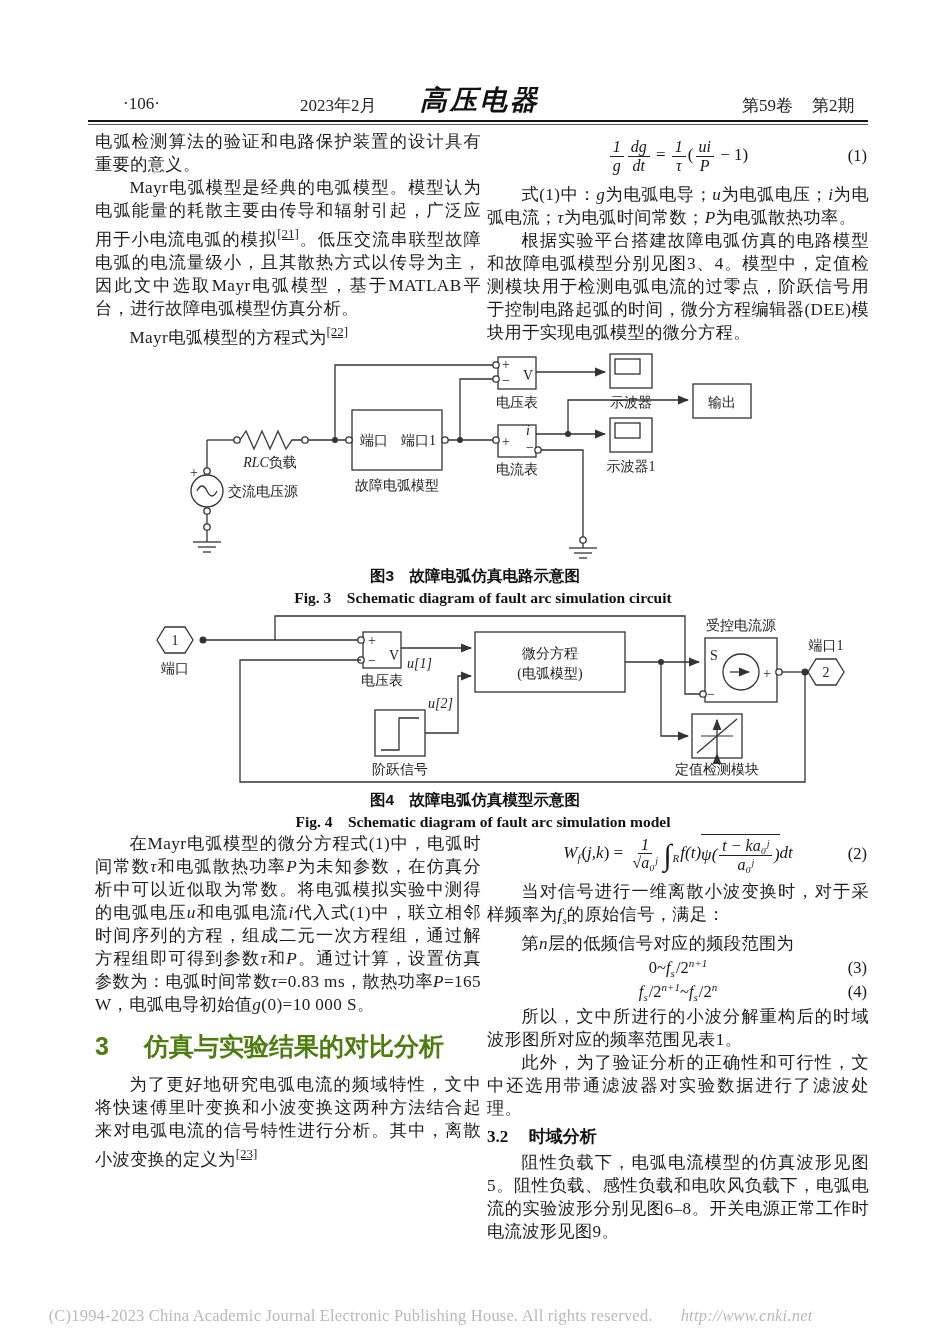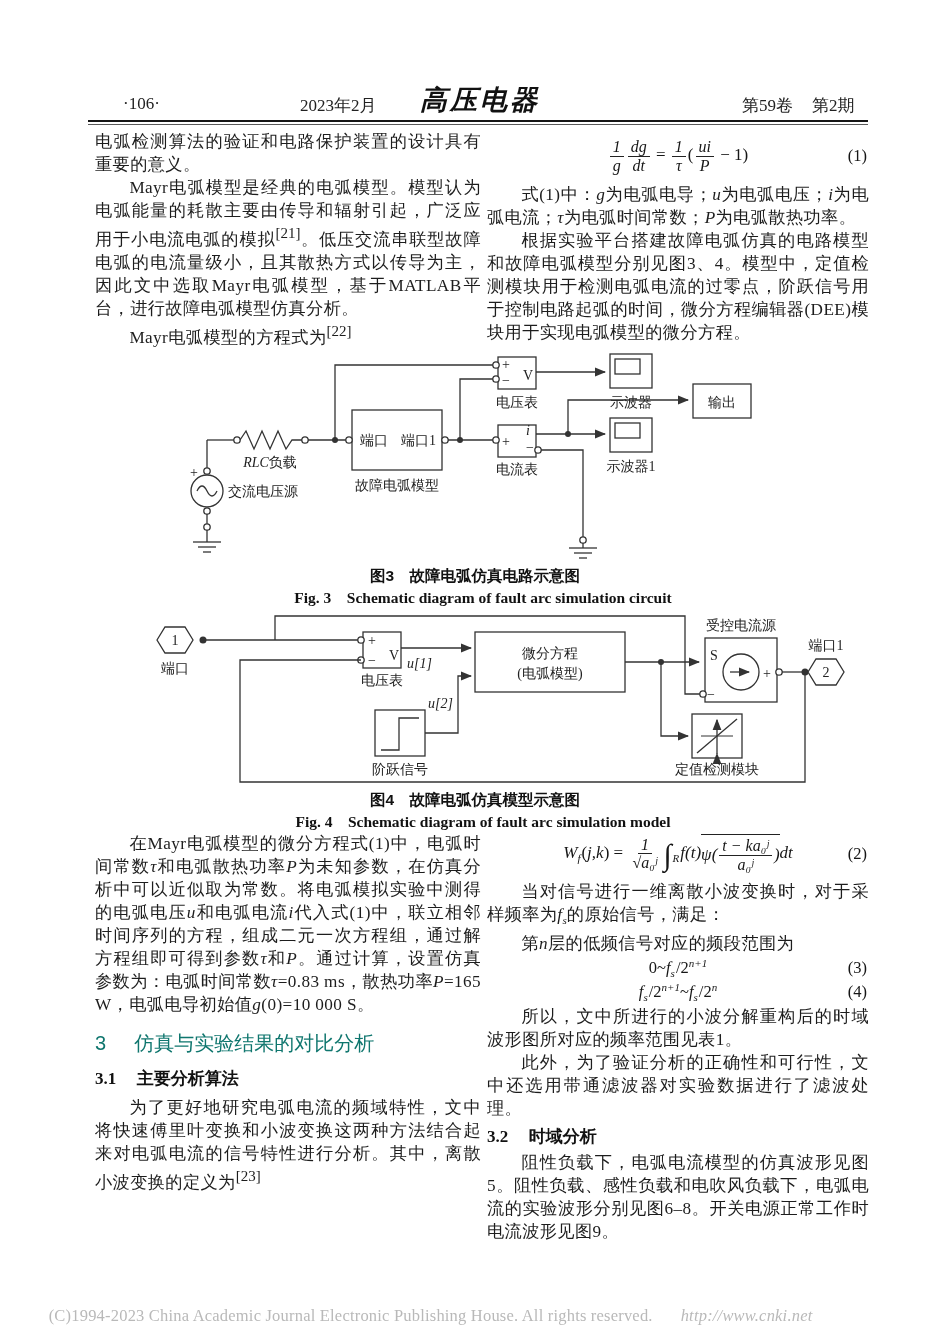--- a/index.html
+++ b/index.html
@@ -11,25 +11,25 @@
   .abs{position:absolute;}
   
   .hdr-text{font-size:17px;color:#222;}
   .logo{font-size:27px;font-weight:bold;font-style:italic;letter-spacing:3px;color:#111;}
   .rule{border-top:2.4px solid #161616;border-bottom:1px solid #5a5a5a;height:2px;}
   
   .col{width:386px;}
   .para{font-size:17.2px;line-height:23px;text-align:justify;text-indent:2em;
         letter-spacing:0.4px;color:#1d1d1d;margin:0;}
   .noindent{text-indent:0;}
-  .refsup{font-size:15px;vertical-align:super;letter-spacing:0;}
+  .refsup{font-size:13px;vertical-align:super;letter-spacing:0;text-decoration:underline;}
   .refsub{font-size:11px;vertical-align:sub;letter-spacing:0;}
   .it{font-style:italic;}
-  h2.sec{font-family:"Liberation Sans","DejaVu Sans",sans-serif;font-size:20px;
-         font-weight:normal;color:#0f766e;margin:14px 0 10px 0;}
+  h2.sec{font-family:"Liberation Sans","DejaVu Sans",sans-serif;font-size:25px;
+         font-weight:bold;color:#4d7c0f;margin:14px 0 10px 0;}
   h2.sec .num{margin-right:1.4em;}
   h3.sec{font-family:"Liberation Sans","DejaVu Sans",sans-serif;font-size:17px;
          font-weight:bold;color:#111;margin:8px 0 6px 0;}
   h3.sec .num{font-family:"Liberation Serif",serif;font-weight:bold;margin-right:1.2em;}
   
   .equation{position:relative;text-align:center;font-size:17px;margin:6px 0 8px 0;
             font-family:"Liberation Serif",serif;color:#161616;}
   .equation .tag{position:absolute;right:2px;top:50%;transform:translateY(-50%);
                  font-size:16.5px;font-style:normal;}
   .frac{display:inline-flex;flex-direction:column;align-items:center;
@@ -262,23 +262,20 @@
   <text x="572" y="164" text-anchor="middle">定值检测模块</text>
 </svg>
 <div class="abs cap-zh" style="top:790px;">图4　故障电弧仿真模型示意图</div>
 <div class="abs cap-en" style="top:812px;">Fig. 4　Schematic diagram of fault arc simulation model</div>
 
 <div class="abs col" style="left:95px;top:832px;">
   <p class="para"><span>在Mayr电弧模型的微分方程式(1)中，电弧时间常数</span><span class="it">τ</span><span>和电弧散热功率</span><span class="it">P</span><span>为未知参数，在仿真分析中可以近似取为常数。将电弧模拟实验中测得的电弧电压</span><span class="it">u</span><span>和电弧电流</span><span class="it">i</span><span>代入式(1)中，联立相邻时间序列的方程，组成二元一次方程组，通过解方程组即可得到参数</span><span class="it">τ</span><span>和</span><span class="it">P</span><span>。通过计算，设置仿真参数为：电弧时间常数</span><span class="it">τ</span><span>=0.83 ms，散热功率</span><span class="it">P</span><span>=165 W，电弧电导初始值</span><span class="it">g</span><span>(0)=10 000 S。</span></p>
   <h2 class="sec">
     <span class="num">3</span><span>仿真与实验结果的对比分析</span>
   </h2>
-  <h3 class="sec">
-    <span class="num">3.1</span><span>主要分析算法</span>
-  </h3>
   <p class="para"><span>为了更好地研究电弧电流的频域特性，文中将快速傅里叶变换和小波变换这两种方法结合起来对电弧电流的信号特性进行分析。其中，离散小波变换的定义为</span><span class="refsup">[23]</span></p>
 </div>
 
 <div class="abs col" style="left:487px;top:832px;width:382px;">
   <div class="equation" style="margin:2px 0 6px 0;">
     <span><span class="tx it">W</span><span class="sb it">f</span><span class="tx">(</span><span class="tx it">j,k</span><span class="tx">) = </span><span class="frac it">
           <span class="fn">1</span>
           <span class="fd">√a₀ʲ</span>
         </span><span class="bg">∫</span><span class="sb it">R</span><span class="tx it">f</span><span class="tx it">(t)</span><span class="olg">
           <span class="tx it">ψ(</span>

